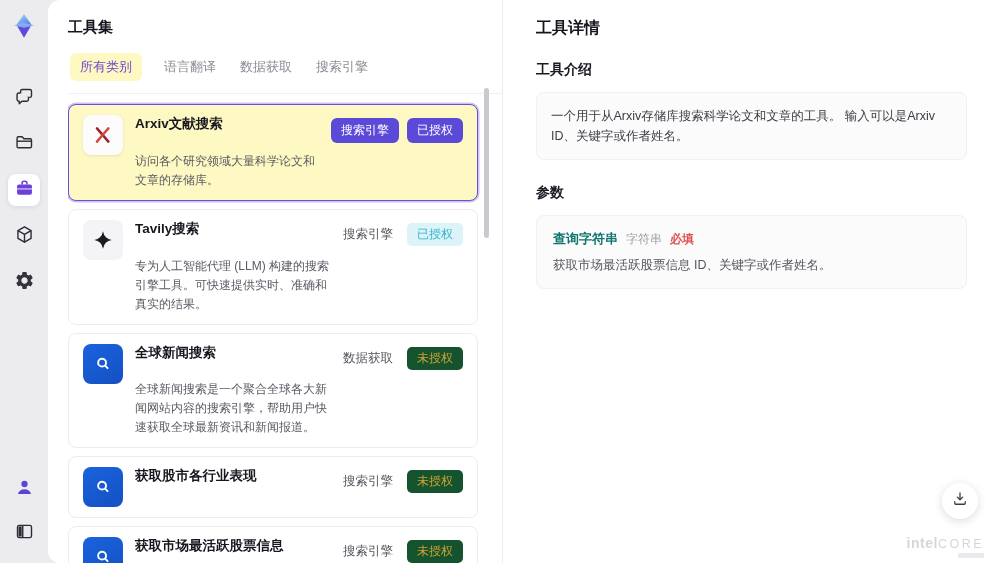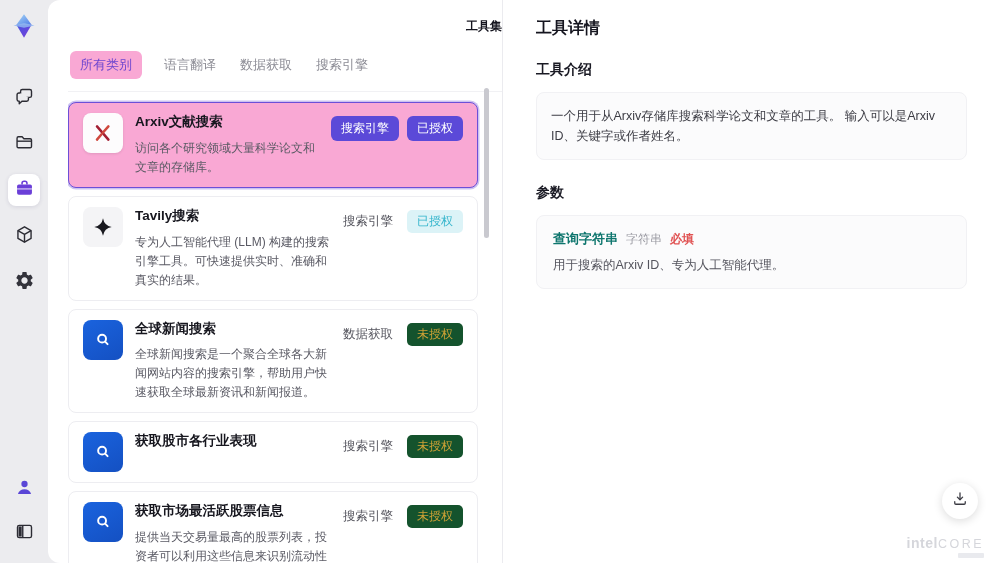--- a/index.html
+++ b/index.html
@@ -31,48 +31,48 @@
     flex: 1; height: 100%; background: #ffffff;
     border-radius: 12px 0 0 12px; display: flex; overflow: hidden;
   }
 
   
   .list-panel {
     flex: 0 0 454px; width: 454px; height: 100%;
     padding: 18px 0 0 20px; position: relative;
     display: flex; flex-direction: column;
   }
-  .panel-title { font-size: 12px; font-weight: 700; color: #15151f; margin-bottom: 16px; text-align: right; }
+  .panel-title { font-size: 15px; font-weight: 700; color: #15151f; margin-bottom: 16px; }
   .tabs { display: flex; gap: 20px; align-items: center; margin-bottom: 12px; padding-left: 2px; }
   .tab { font-size: 13px; color: #8b8b94; cursor: pointer; padding: 5px 2px; }
   .tab.active {
-    background: #f9a8d4; color: #6e46cf; border-radius: 6px; padding: 5px 10px;
+    background: #fef9c3; color: #6e46cf; border-radius: 6px; padding: 5px 10px;
   }
   .cards {
     flex: 1; overflow: hidden; padding: 10px 24px 0 0;
     border-top: 1px solid #f1f1f4;
   }
   .card {
     background: #fff; border: 1px solid #ededf1; border-radius: 8px;
     padding: 10px 14px; display: flex; gap: 12px; margin-bottom: 8px; cursor: pointer;
   }
   .card.selected {
-    border: 1px solid #6d4fd8; background: #f9a8d4;
+    border: 1px solid #6d4fd8; background: #fef9c3;
     box-shadow: 0 0 0 1.5px rgba(109,79,216,.35);
   }
   .tool-icon {
     width: 40px; height: 40px; border-radius: 8px; flex: 0 0 40px;
     display: flex; align-items: center; justify-content: center;
   }
   .tool-icon.paper  { background: #fdfcfd; box-shadow: 0 1px 3px rgba(0,0,0,.10); }
   .tool-icon.plain  { background: #f4f4f6; }
   .tool-icon.blue   { background: linear-gradient(150deg,#1a63de,#1450c2); }
   .card-main { flex: 1; min-width: 0; }
   .card-title { font-size: 13.5px; font-weight: 700; color: #17171f; line-height: 1.4; }
-  .card-desc { font-size: 12px; color: #5a5a64; line-height: 1.58; margin-top: 7px; }
+  .card-desc { font-size: 12px; color: #5a5a64; line-height: 1.58; margin-top: 18px; }
   .card-badges { display: flex; gap: 14px; align-items: flex-start; padding-top: 3px; white-space: nowrap; }
   .card.selected .card-badges { gap: 8px; }
   .pill-purple {
     font-size: 12px; padding: 4px 10px; border-radius: 6px;
     background: #5b49d8; color: #ffffff;
   }
   .cat-text { font-size: 12.5px; color: #55555e; padding-top: 3px; }
   .badge { font-size: 12px; padding: 3px 10px; border-radius: 5px; }
   .badge.auth   { background: #dcf3f7; color: #35b5cc; }
   .badge.noauth { background: #14532d; color: #cfa235; }
@@ -315,21 +315,21 @@
       <div class="section-heading">工具介绍</div>
       <div class="info-box">一个用于从Arxiv存储库搜索科学论文和文章的工具。 输入可以是Arxiv ID、关键字或作者姓名。</div>
 
       <div class="section-heading">参数</div>
       <div class="param-box">
         <div class="param-name-row">
           <span class="param-name">查询字符串</span>
           <span class="param-type">字符串</span>
           <span class="param-required">必填</span>
         </div>
-        <div class="param-desc">用于搜索的Arxiv ID、专为人工智能代理。</div>
+        <div class="param-desc">获取市场最活跃股票信息 ID、关键字或作者姓名。</div>
       </div>
 
       <div class="fab">
         <span>
           <svg viewBox="0 0 24 24" width="18" height="18" fill="none" stroke="#3a3a42" stroke-width="1.7" stroke-linecap="round" stroke-linejoin="round">
             <path d="M12 4v8.5"></path>
             <path d="M8.5 9.5 12 13l3.5-3.5"></path>
             <path d="M5 15.5v2a1.5 1.5 0 0 0 1.5 1.5h11a1.5 1.5 0 0 0 1.5-1.5v-2"></path>
           </svg>
         </span>

